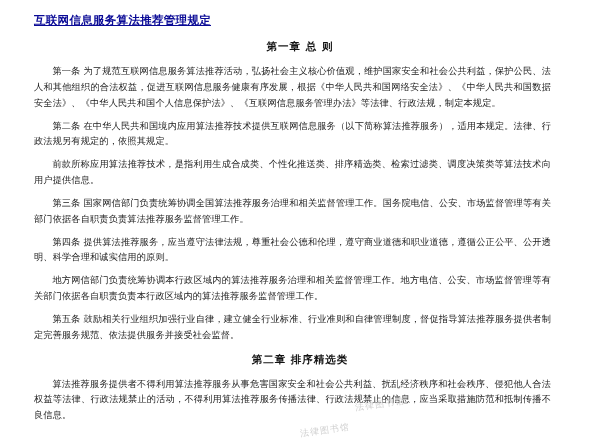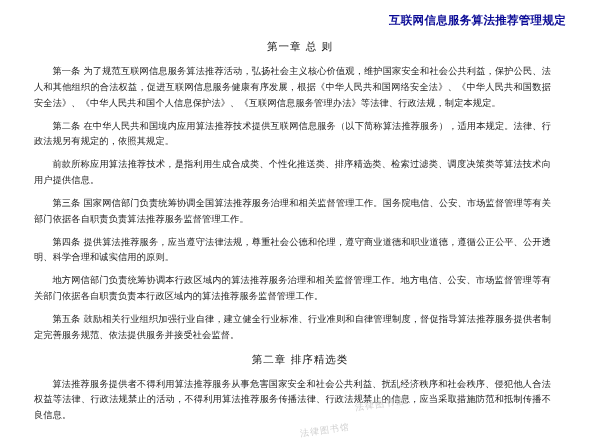--- a/index.html
+++ b/index.html
@@ -16,32 +16,33 @@
   }
   .page {
     width: 600px;
     height: 444px;
     box-sizing: border-box;
     padding: 10px 34px 0 34px;
     position: relative;
     background: #ffffff;
   }
   .doc-title {
-    text-align: right;
+    text-align: left;
     font-size: 11.5px;
     font-weight: bold;
     color: #0a0a96;
     letter-spacing: 0.3px;
     margin: 2px 0 12px 0;
     line-height: 1.4;
+    text-decoration: underline;
   }
   .chapter-head {
     text-align: center;
     font-size: 10.5px;
-    font-weight: normal;
+    font-weight: bold;
     color: #111111;
     margin: 10px 0 9px 0;
     letter-spacing: 1px;
   }
   .para {
     font-size: 9.2px;
     line-height: 1.72;
     color: #1c1c1c;
     text-align: justify;
     margin: 0 15px 7px 0;

